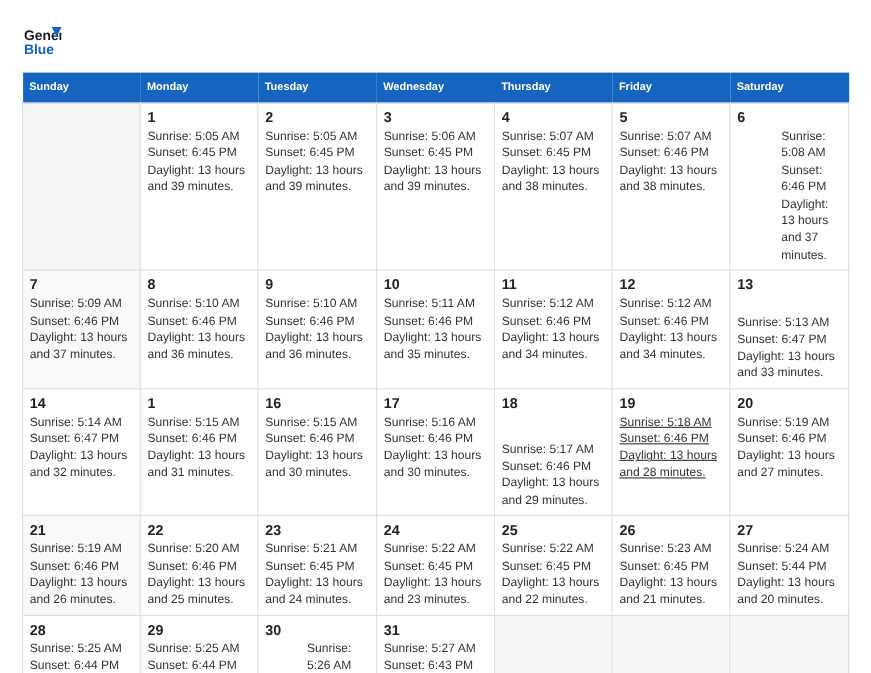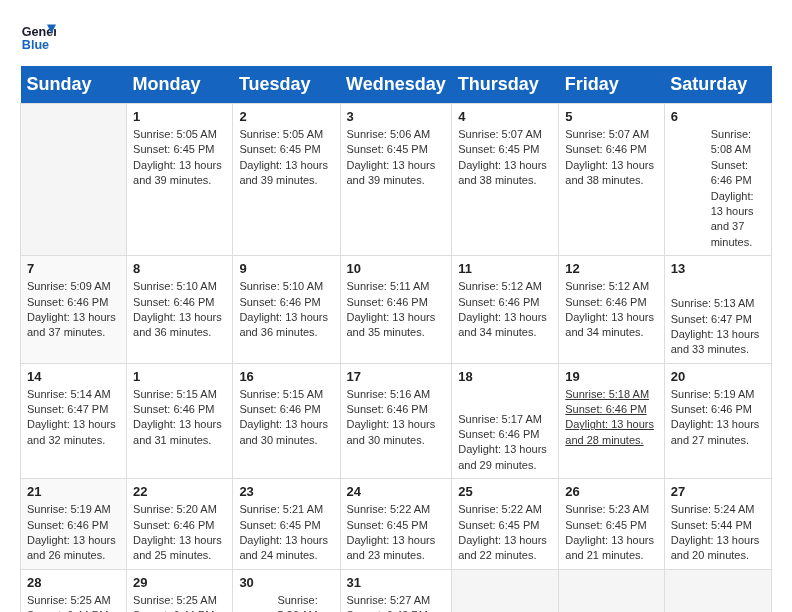--- a/index.html
+++ b/index.html
@@ -41,21 +41,21 @@
     table {
       width: 100%;
       border-collapse: collapse;
       font-size: 11px;
     }
     thead tr th {
       background-color: #1565c0;
       color: white;
       padding: 8px 6px;
       text-align: left;
-      font-size: 18px;
+      font-size: 10px;
       font-weight: bold;
     }
     tbody tr td {
       border: 1px solid #ddd;
       vertical-align: top;
       padding: 5px 6px;
       width: 108px;
       height: 85px;
       background: #fff;
     }

